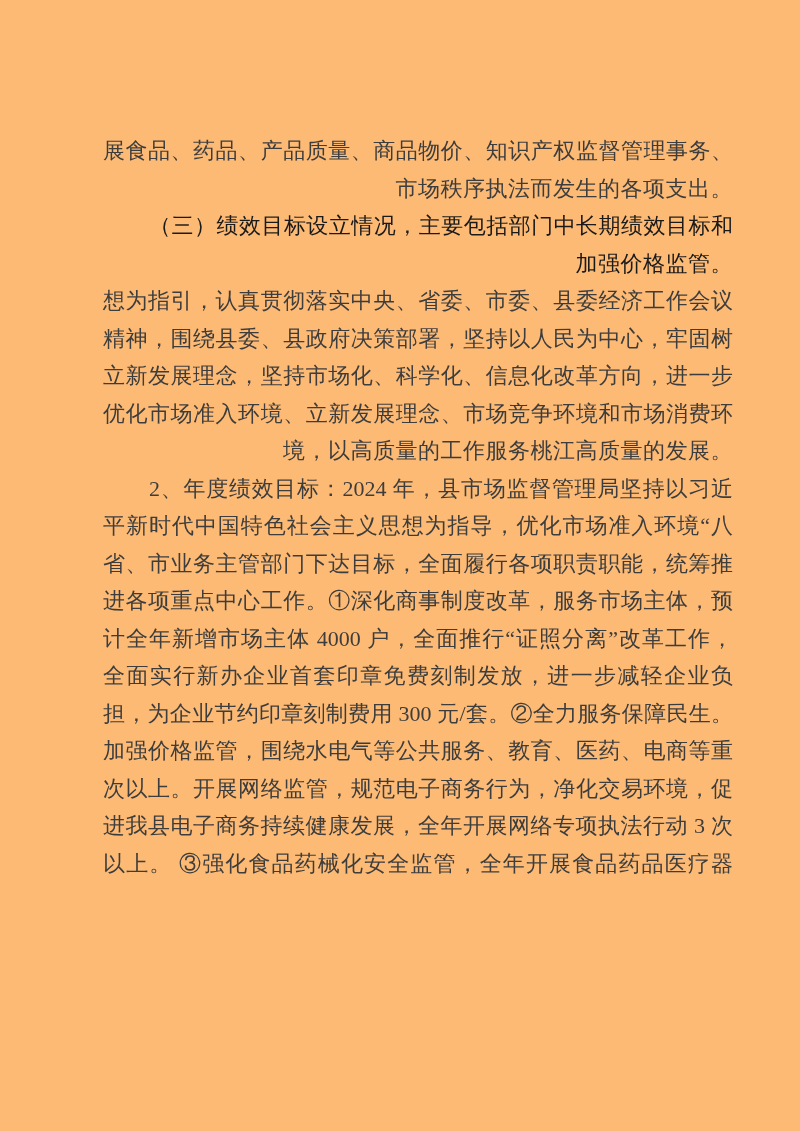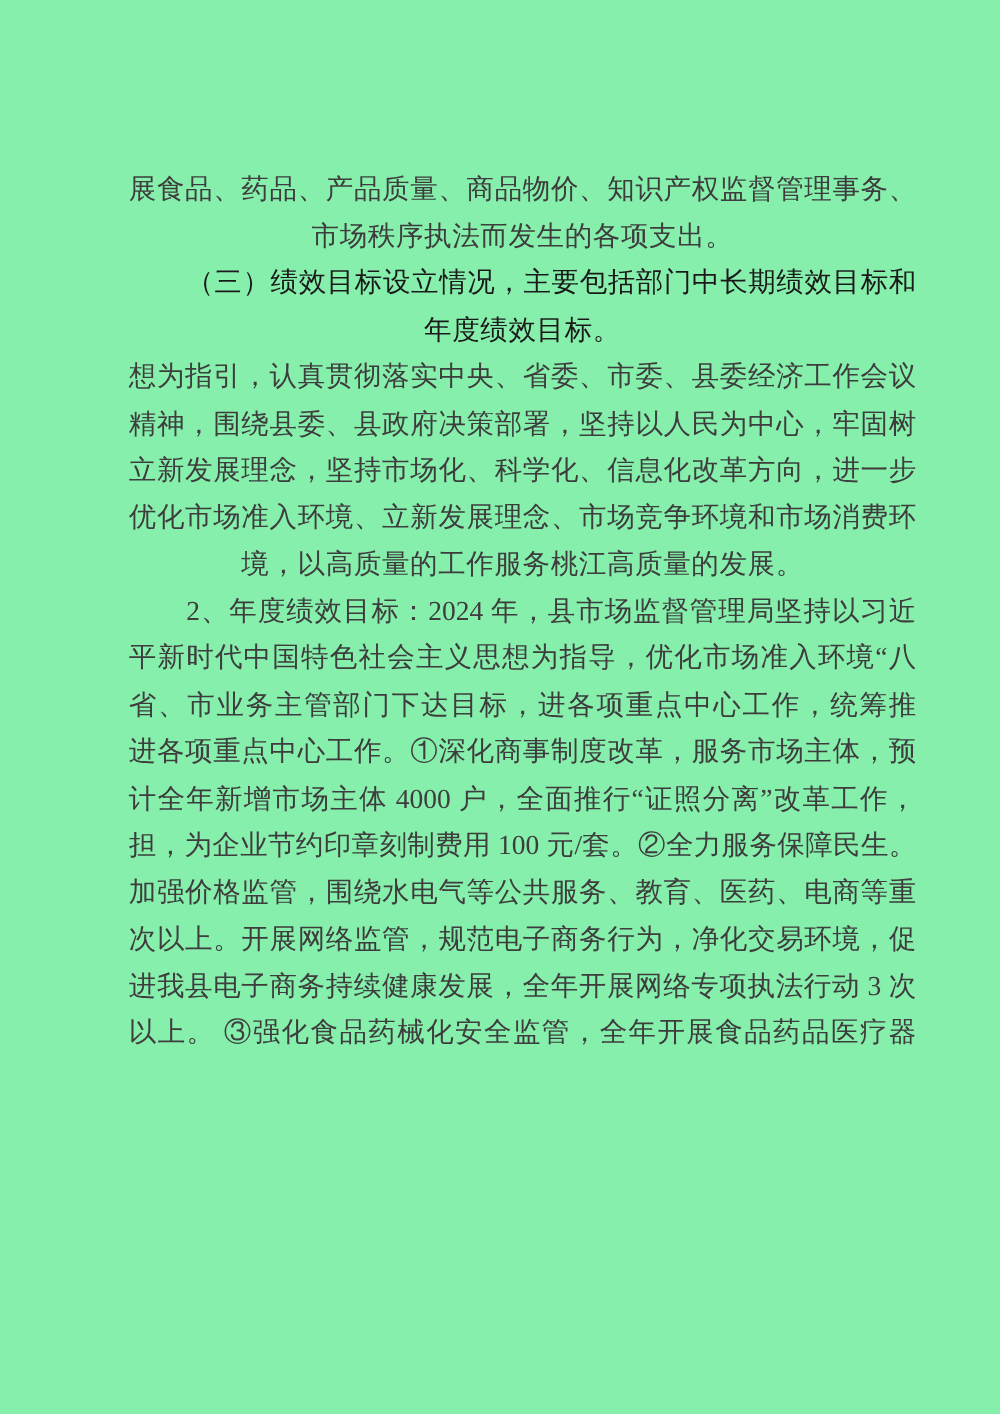--- a/index.html
+++ b/index.html
@@ -4,38 +4,38 @@
 <style>
   html, body {
     margin: 0;
     padding: 0;
     background: #ffffff;
   }
   .page {
     position: relative;
     width: 800px;
     height: 1131px;
-    background: #86efac;
+    background: #fdba74;
     overflow: hidden;
     font-family: "Liberation Serif", "DejaVu Serif", serif;
   }
   .content {
     position: absolute;
     left: 103px;
     top: 132px;
     width: 630px;
   }
   .line {
     font-size: 22px;
     line-height: 37.5px;
     height: 37.5px;
     color: #3d3d3d;
     white-space: normal;
     overflow: visible;
-    text-align: center;
+    text-align: right;
     letter-spacing: 0.5px;
   }
   .line.justify {
     text-align: justify;
     text-align-last: justify;
     text-justify: inter-character;
     letter-spacing: 0;
   }
   .line.indent {
     padding-left: 46px;
@@ -46,30 +46,31 @@
   }
 </style>
 </head>
 <body>
 
 <div class="page">
   <div class="content">
       <div class="line justify">展食品、药品、产品质量、商品物价、知识产权监督管理事务、</div>
       <div class="line">市场秩序执法而发生的各项支出。</div>
       <div class="line heading indent justify">（三）绩效目标设立情况，主要包括部门中长期绩效目标和</div>
-      <div class="line heading">年度绩效目标。</div>
+      <div class="line heading">加强价格监管。</div>
       <div class="line justify">想为指引，认真贯彻落实中央、省委、市委、县委经济工作会议</div>
       <div class="line justify">精神，围绕县委、县政府决策部署，坚持以人民为中心，牢固树</div>
       <div class="line justify">立新发展理念，坚持市场化、科学化、信息化改革方向，进一步</div>
       <div class="line justify">优化市场准入环境、立新发展理念、市场竞争环境和市场消费环</div>
       <div class="line">境，以高质量的工作服务桃江高质量的发展。</div>
       <div class="line indent justify">2、年度绩效目标：2024 年，县市场监督管理局坚持以习近</div>
       <div class="line justify">平新时代中国特色社会主义思想为指导，优化市场准入环境“八</div>
-      <div class="line justify">省、市业务主管部门下达目标，进各项重点中心工作，统筹推</div>
+      <div class="line justify">省、市业务主管部门下达目标，全面履行各项职责职能，统筹推</div>
       <div class="line justify">进各项重点中心工作。①深化商事制度改革，服务市场主体，预</div>
       <div class="line justify">计全年新增市场主体 4000 户，全面推行“证照分离”改革工作，</div>
-      <div class="line justify">担，为企业节约印章刻制费用 100 元/套。②全力服务保障民生。</div>
+      <div class="line justify">全面实行新办企业首套印章免费刻制发放，进一步减轻企业负</div>
+      <div class="line justify">担，为企业节约印章刻制费用 300 元/套。②全力服务保障民生。</div>
       <div class="line justify">加强价格监管，围绕水电气等公共服务、教育、医药、电商等重</div>
       <div class="line justify">次以上。开展网络监管，规范电子商务行为，净化交易环境，促</div>
       <div class="line justify">进我县电子商务持续健康发展，全年开展网络专项执法行动 3 次</div>
       <div class="line justify">以上。 ③强化食品药械化安全监管，全年开展食品药品医疗器</div>
     </div>
 </div>
 
 </body></html>

